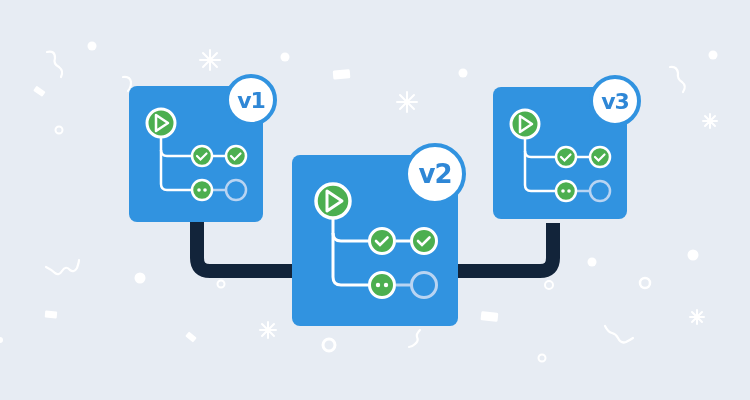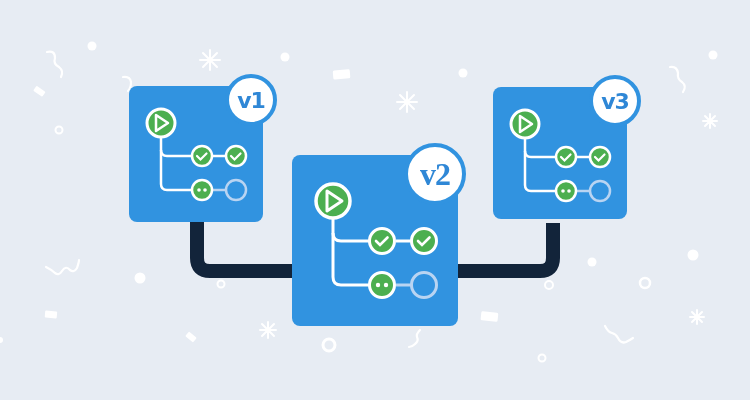--- a/index.html
+++ b/index.html
@@ -134,21 +134,21 @@
         <circle cx="132" cy="86" r="12.5" fill="#4caf50" stroke="#fff" stroke-width="3"></circle>
         <path d="M126 86 l4 4 l7.5 -7.5" fill="none" stroke="#fff" stroke-width="2.6" stroke-linecap="round"></path>
       </g>
       <g>
         <circle cx="90" cy="130" r="12.5" fill="#4caf50" stroke="#fff" stroke-width="3"></circle>
         <circle cx="86" cy="130" r="2.2" fill="#fff"></circle>
         <circle cx="94" cy="130" r="2.2" fill="#fff"></circle>
       </g>
       <circle cx="132" cy="130" r="12.5" fill="none" stroke="#b9d4f2" stroke-width="3"></circle>
     </svg>
-    <div class="badge" style="left:112px; top:-12px; width:62px; height:62px; font-size:32px;font-family:Liberation Serif, serif;">v2</div>
+    <div class="badge" style="left:112px; top:-12px; width:62px; height:62px; font-size:26px;">v2</div>
   </div>
 
   <div class="card" style="left:493px; top:87px; width:134px; height:132px;">
     <svg width="134" height="136">
       <g stroke="#ffffff" stroke-width="2.5" fill="none">
         <path d="M32 51 V98 q0 6 6 6 H62"></path>
         <path d="M32 64 q0 6 6 6 H62"></path>
         <path d="M84 70 H96"></path>
       </g>
       <path d="M84 104 H96" stroke="#b9d4f2" stroke-width="2.5"></path>

